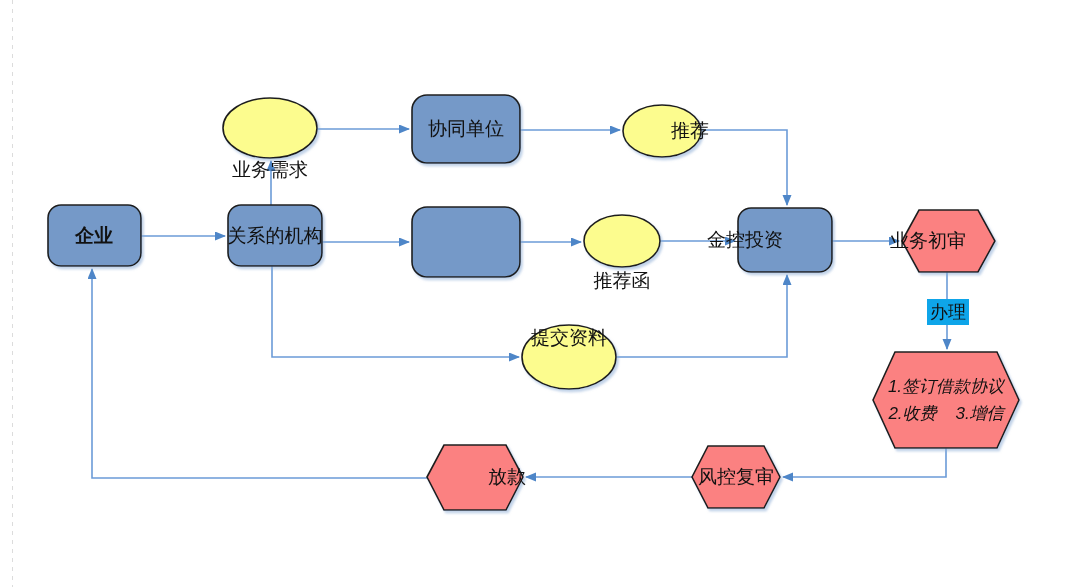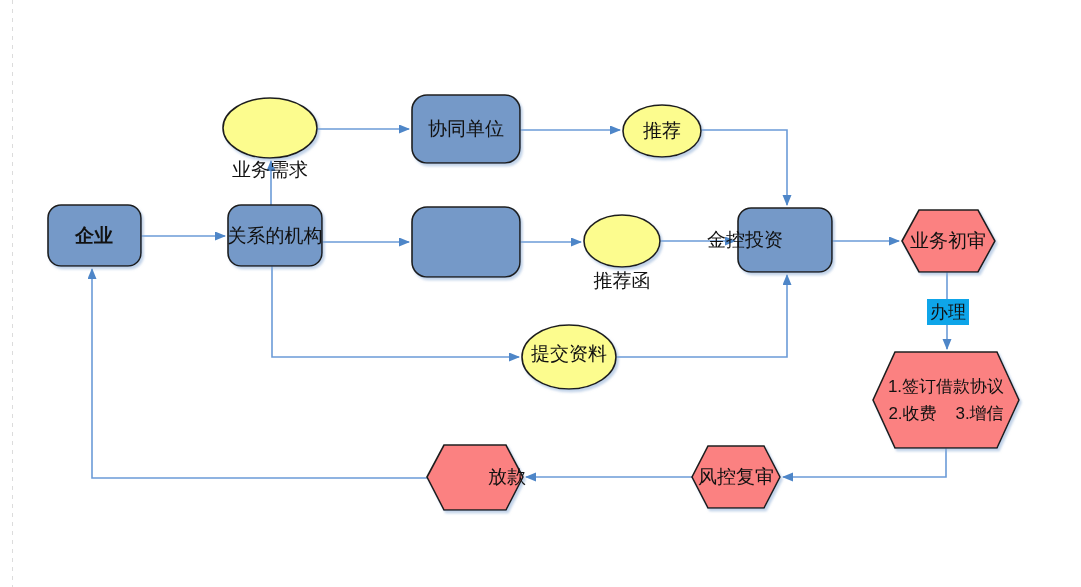--- a/index.html
+++ b/index.html
@@ -81,23 +81,23 @@
       <polygon class="node-hex" points="873,400 895,352 997,352 1019,400 997,448 895,448"></polygon>
       <polygon class="node-hex" points="692,477 708,446 764,446 780,477 764,508 708,508"></polygon>
       <polygon class="node-hex" points="427,477 444,445 506,445 523,477 506,510 444,510"></polygon>
     </g>
   </svg>
 
   <div class="lbl" style="left:94px;  top:236px;font-weight:bold;">企业</div>
   <div class="lbl" style="left:275px; top:236px;">关系的机构</div>
   <div class="lbl" style="left:270px; top:128px;margin-top:42px;">业务需求</div>
   <div class="lbl" style="left:466px; top:129px;">协同单位</div>
-  <div class="lbl" style="left:662px; top:131px;font-family:Liberation Serif, serif;">推荐</div>
+  <div class="lbl" style="left:690px; top:131px;font-family:Liberation Serif, serif;">推荐</div>
   <div class="lbl" style="left:622px; top:246px;margin-top:35px;">推荐函</div>
   <div class="lbl" style="left:745px; top:240px;">金控投资</div>
-  <div class="lbl" style="left:948px; top:241px;">业务初审</div>
-  <div class="lbl" style="left:569px; top:354px;">提交资料</div>
+  <div class="lbl" style="left:928px; top:241px;">业务初审</div>
+  <div class="lbl" style="left:569px; top:339px;font-family:Liberation Mono, monospace;">提交资料</div>
   <div class="lbl edge-lbl" style="left:948px; top:312px;">办理</div>
-  <div class="lbl small" style="left:946px; top:400px;">1.签订借款协议
+  <div class="lbl small" style="left:946px; top:400px;font-style:italic;">1.签订借款协议
 2.收费    3.增信</div>
   <div class="lbl" style="left:736px; top:477px;">风控复审</div>
   <div class="lbl" style="left:475px; top:477px;margin-left:32px;">放款</div>
 </div>
 
 </body></html>

